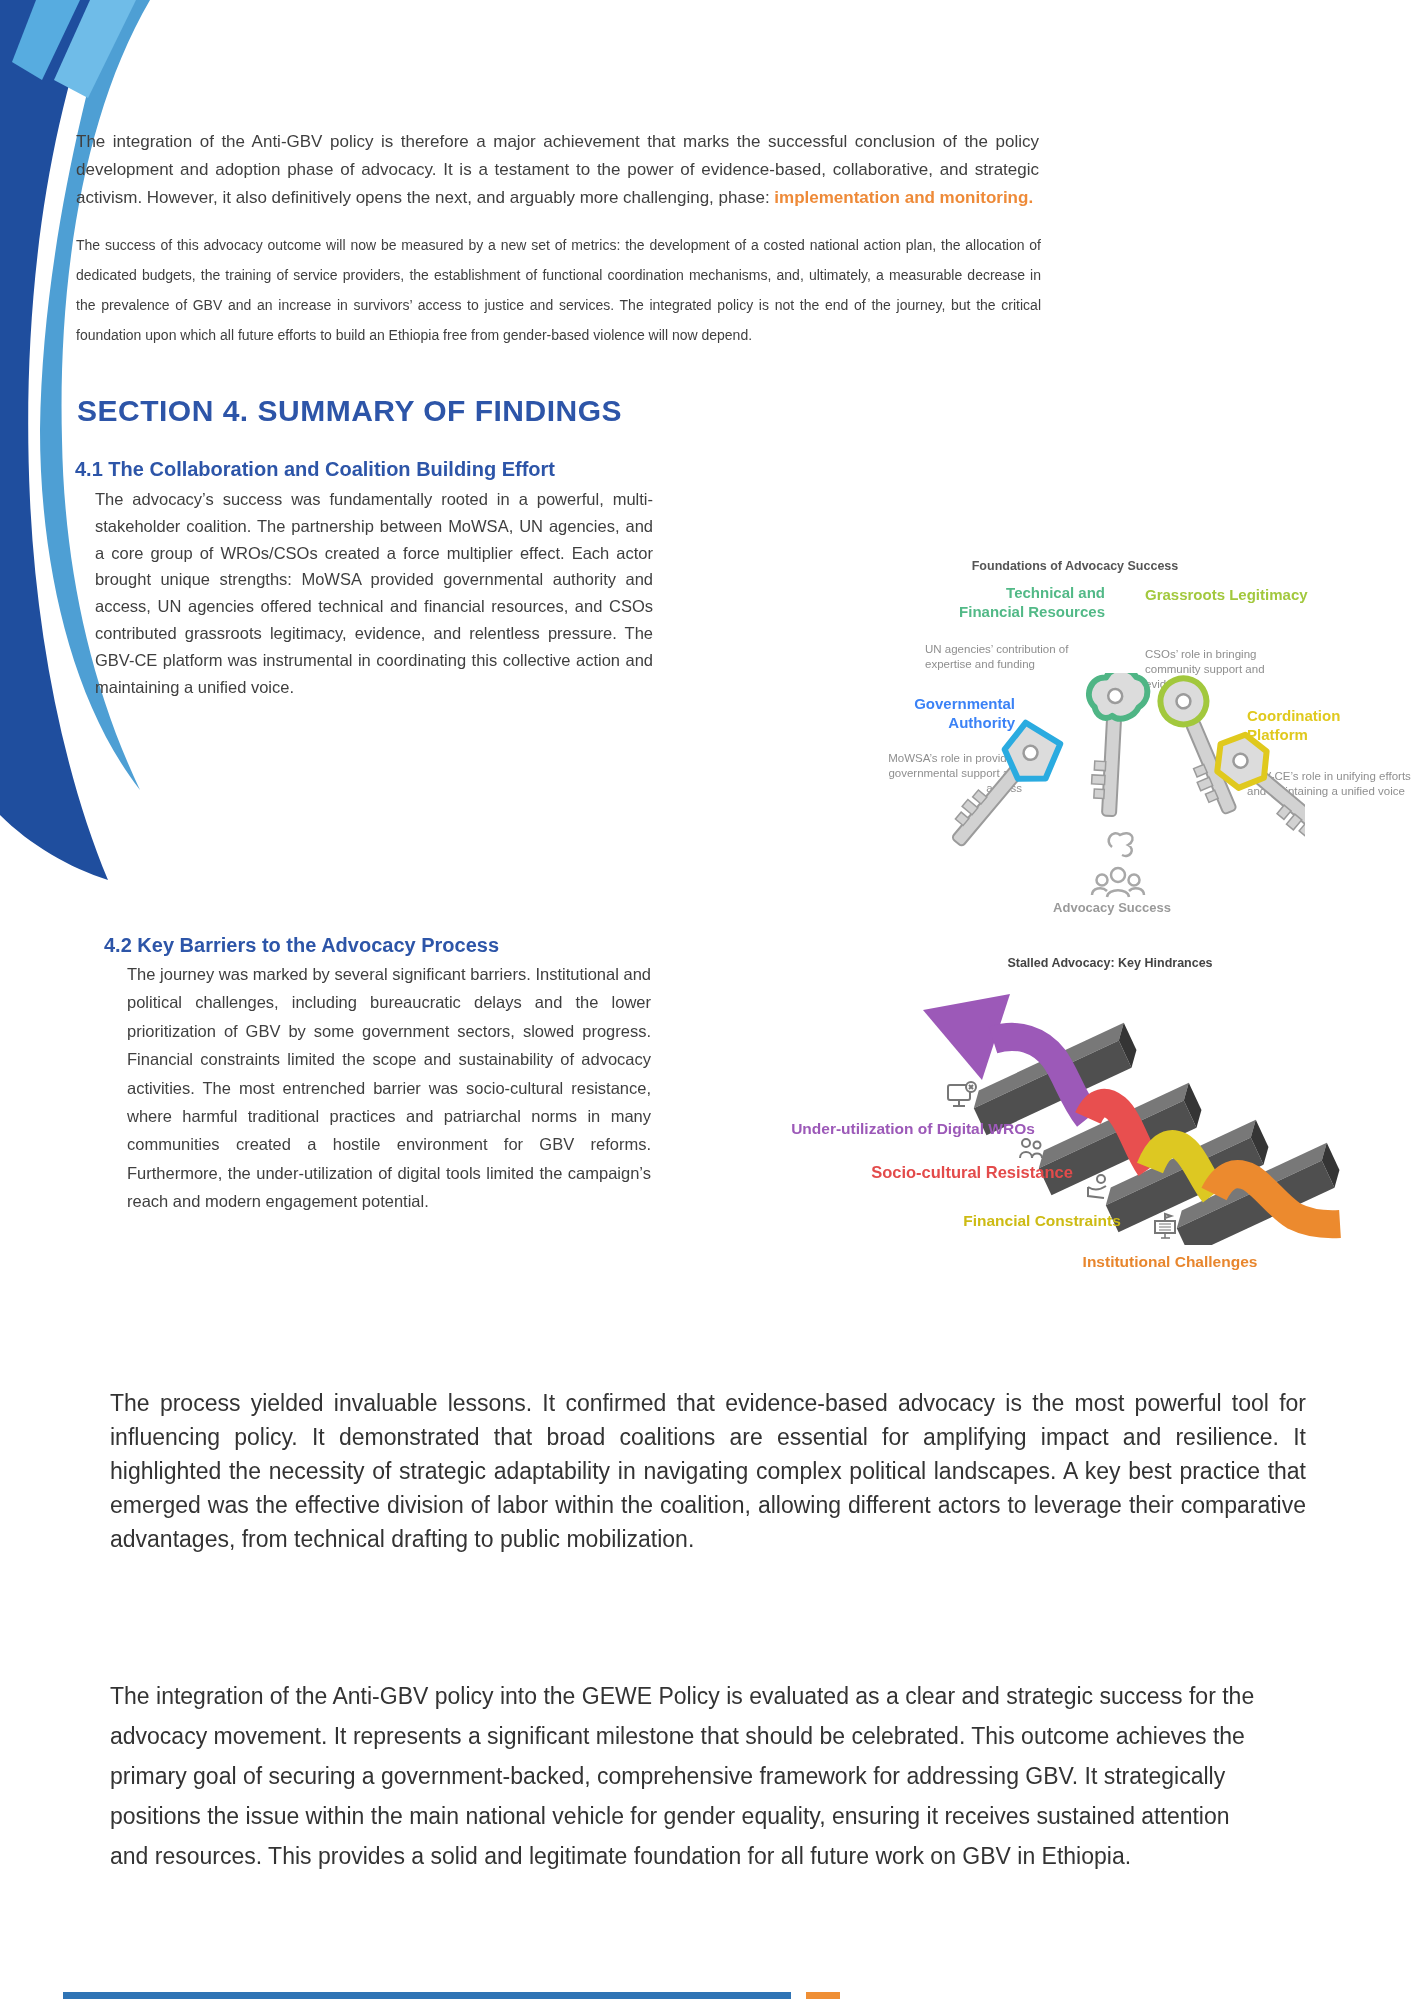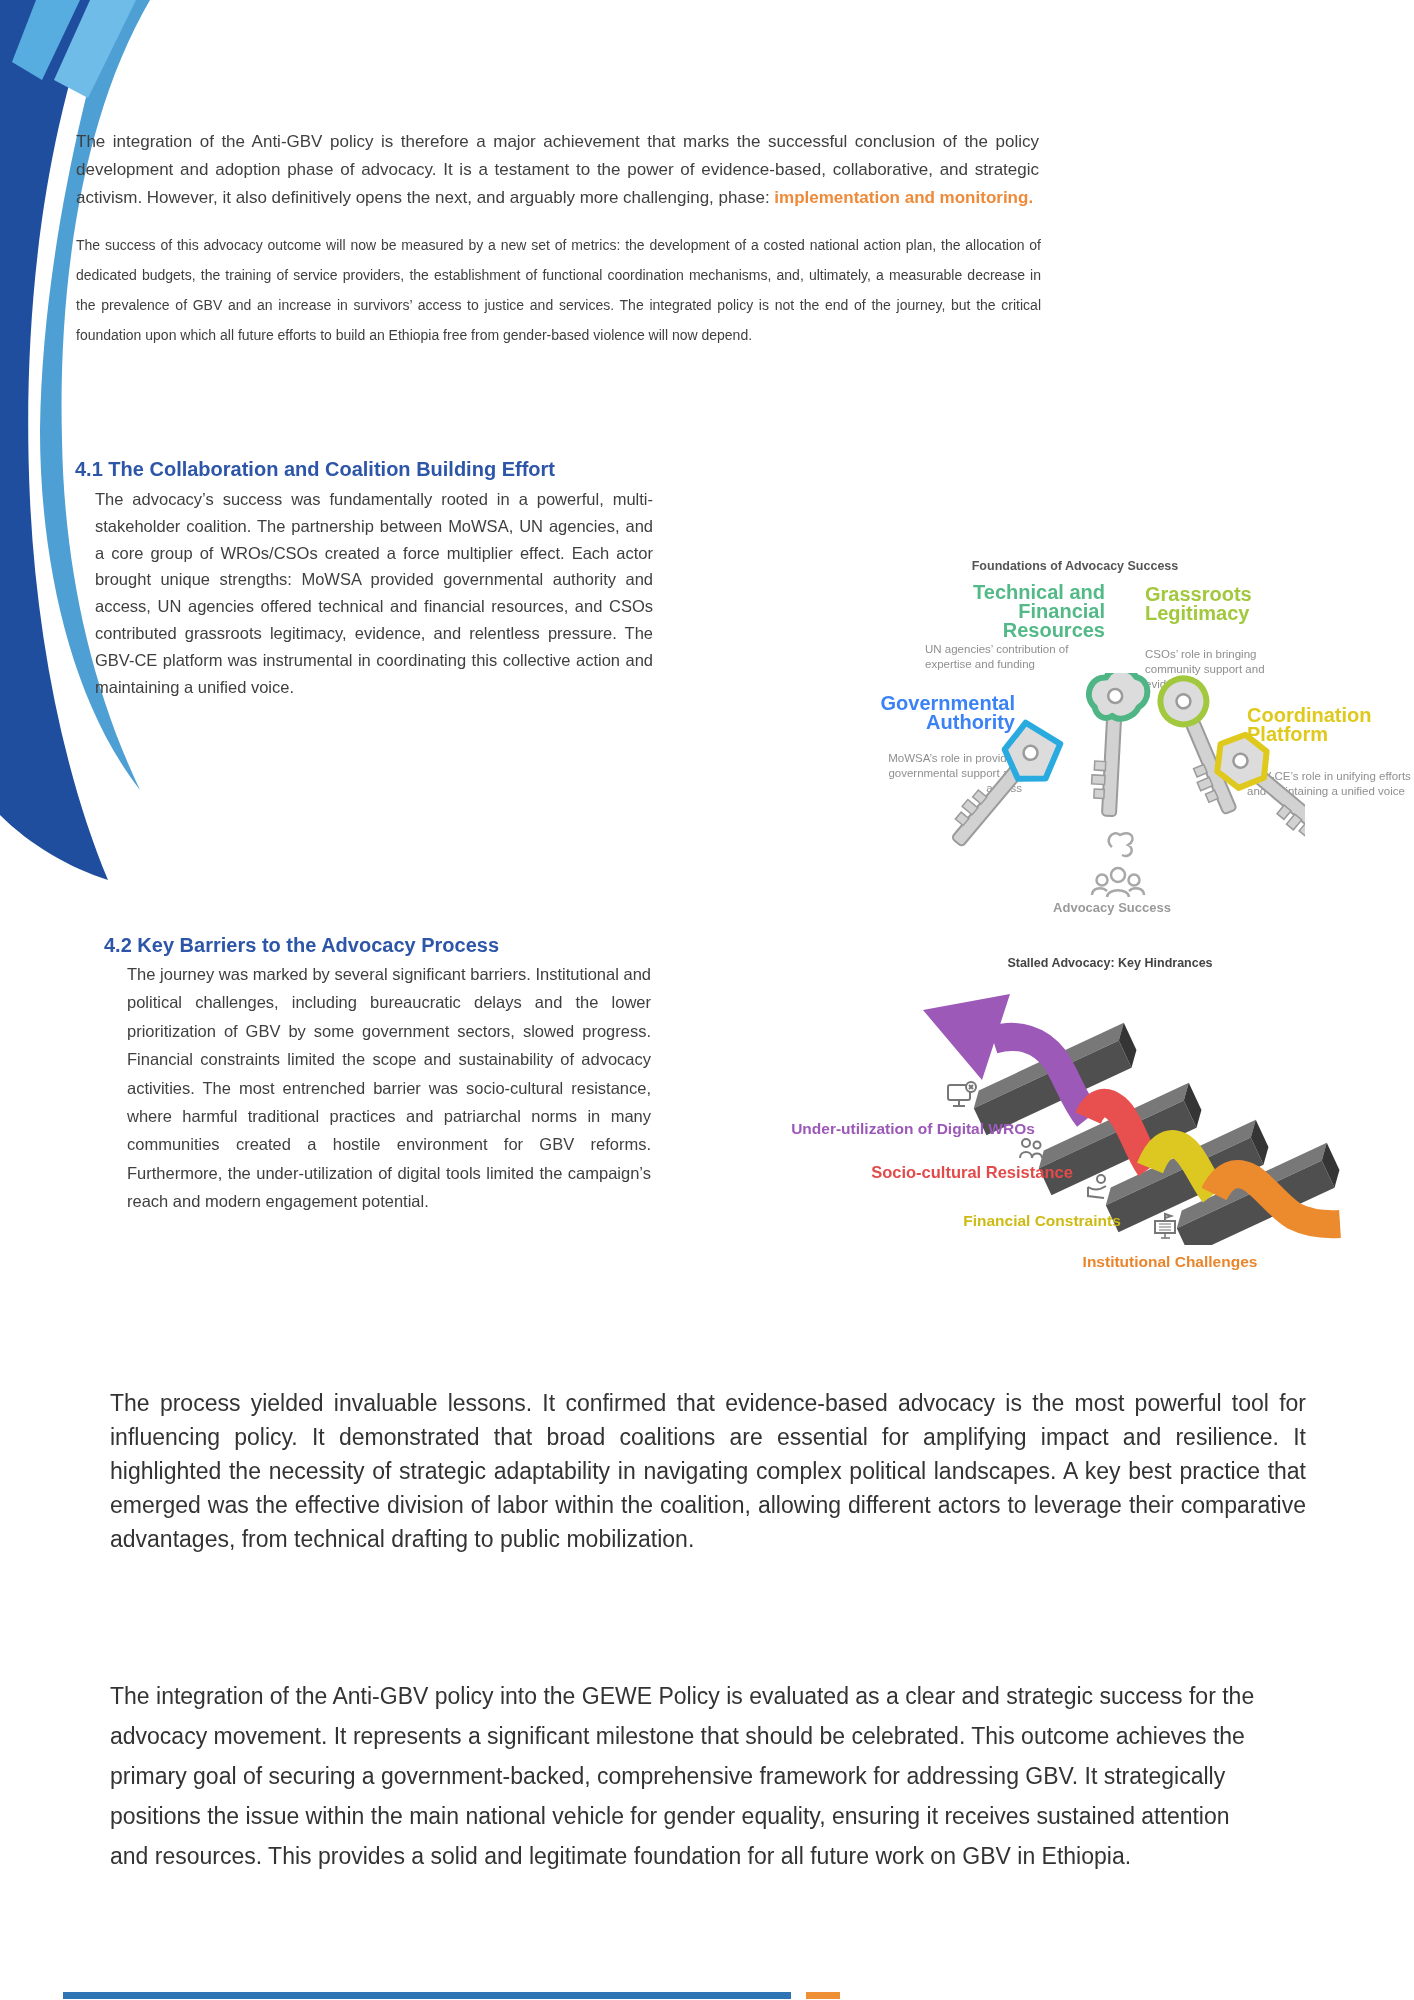--- a/index.html
+++ b/index.html
@@ -16,21 +16,21 @@
   .b41{left:95px;top:486px;width:558px;font-size:16.5px;line-height:26.8px;text-align:justify;}
   .h42{left:104px;top:934px;font-size:20px;font-weight:bold;color:#2d55a8;}
   .b42{left:127px;top:960px;width:524px;font-size:16.5px;line-height:28.4px;text-align:justify;}
   .h43{left:110px;top:1328px;font-size:22px;font-weight:bold;color:#2e6496;}
   .b43{left:110px;top:1386px;width:1196px;font-size:23px;line-height:34px;color:#333;text-align:justify;}
   .h44{left:110px;top:1632px;font-size:22px;font-weight:bold;color:#2e6496;}
   .b44{left:110px;top:1676px;width:1160px;font-size:23px;line-height:40px;color:#333;}
   
   .ig1{left:850px;top:548px;width:564px;height:395px;}
   .ig1 .t{left:55px;top:11px;width:340px;text-align:center;font-size:12.5px;font-weight:bold;color:#555;}
-  .igl{font-size:20px;font-weight:bold;line-height:19px;}
+  .igl{font-size:15px;font-weight:bold;line-height:19px;}
   .igd{font-size:11.5px;line-height:15px;color:#8f8f8f;}
   .igl-tech{left:93px;top:35px;width:162px;text-align:right;}
   .igl-grass{left:295px;top:37px;width:170px;}
   .igd-un{left:75px;top:94px;width:180px;text-align:left;}
   .igd-cso{left:295px;top:99px;width:168px;}
   .igl-gov{left:3px;top:146px;width:162px;text-align:right;}
   .igd-mowsa{left:0px;top:203px;width:172px;text-align:right;}
   .igl-coord{left:397px;top:158px;width:140px;}
   .igd-gbvce{left:397px;top:221px;width:168px;}
   .ig1-svg{left:85px;top:125px;}
@@ -57,20 +57,21 @@
   <svg class="abs" style="left:0;top:0" width="250" height="900" viewBox="0 0 250 900">
     <path fill="#1f4e9e" d="M0,0 L96,0 C40,150 22,330 30,500 C36,630 62,770 108,880 C70,868 30,845 0,815 Z"></path>
     <path fill="#4e9fd4" d="M150,0 C80,120 58,290 62,440 C64,560 88,680 140,790 C70,700 40,560 40,430 C42,270 80,110 112,0 Z"></path>
     <path fill="#57ace0" d="M36,0 L80,0 L42,80 L12,62 Z"></path>
     <path fill="#6fbce8" d="M90,0 L136,0 L88,98 L54,80 Z"></path>
   </svg>
 
   <div class="abs p1"><span>The integration of the Anti-GBV policy is therefore a major achievement that marks the successful conclusion of the policy development and adoption phase of advocacy. It is a testament to the power of evidence-based, collaborative, and strategic activism. However, it also definitively opens the next, and arguably more challenging, phase: </span><span class="hl" style="color: rgb(238, 138, 56);">implementation and monitoring.</span></div>
   <div class="abs p2">The success of this advocacy outcome will now be measured by a new set of metrics: the development of a costed national action plan, the allocation of dedicated budgets, the training of service providers, the establishment of functional coordination mechanisms, and, ultimately, a measurable decrease in the prevalence of GBV and an increase in survivors’ access to justice and services. The integrated policy is not the end of the journey, but the critical foundation upon which all future efforts to build an Ethiopia free from gender-based violence will now depend.</div>
 
+  <div class="abs sec4">SECTION 4. SUMMARY OF FINDINGS</div>
 
   <div class="abs h41">4.1 The Collaboration and Coalition Building Effort</div>
   <div class="abs b41">The advocacy’s success was fundamentally rooted in a powerful, multi-stakeholder coalition. The partnership between MoWSA, UN agencies, and a core group of WROs/CSOs created a force multiplier effect. Each actor brought unique strengths: MoWSA provided governmental authority and access, UN agencies offered technical and financial resources, and CSOs contributed grassroots legitimacy, evidence, and relentless pressure. The GBV-CE platform was instrumental in coordinating this collective action and maintaining a unified voice.</div>
 
   <div class="abs ig1">
     <div class="abs t">Foundations of Advocacy Success</div>
 
     <div class="abs igl igl-tech" style="color: rgb(82, 185, 135);">Technical and Financial Resources</div>
     <div class="abs igl igl-grass" style="color: rgb(162, 200, 61);">Grassroots Legitimacy</div>
     <div class="abs igd igd-un">UN agencies’ contribution of expertise and funding</div>

